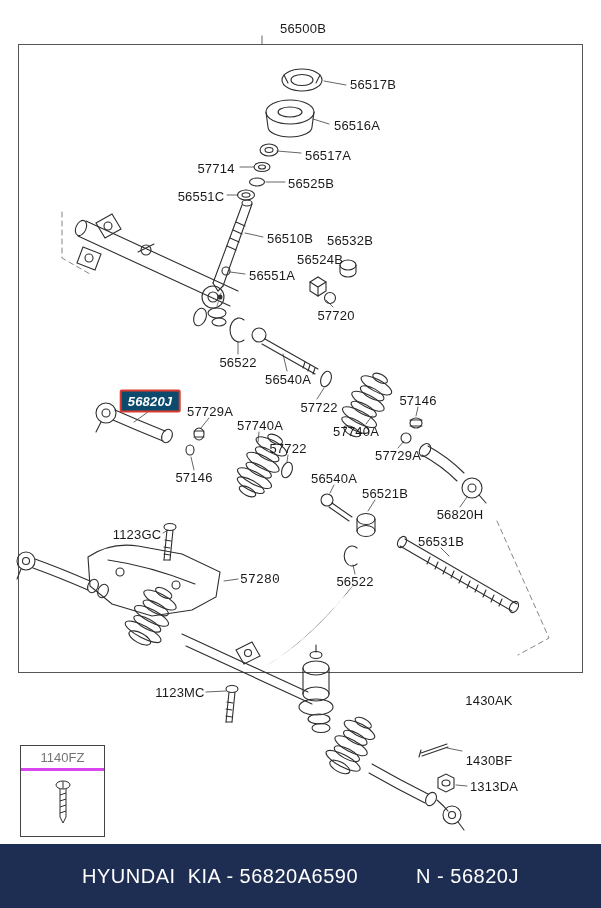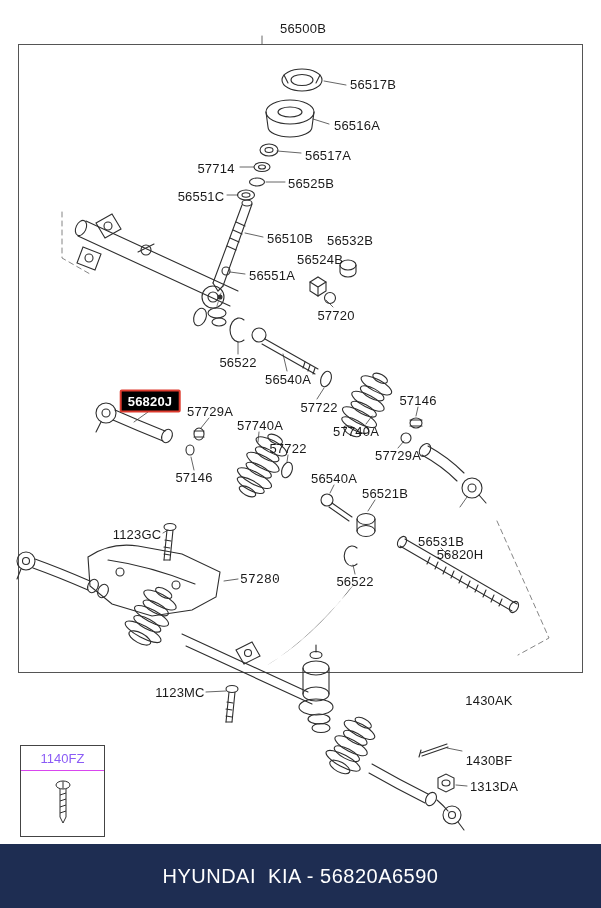--- a/index.html
+++ b/index.html
@@ -16,22 +16,22 @@
     white-space: nowrap; padding: 1px 2px; letter-spacing: 0.2px;
   }
   .part-label.highlight {
     border: 2px solid; border-radius: 2px; font-weight: bold; padding: 3px 6px;
   }
   .inset {
     position: absolute; left: 20px; top: 745px; width: 85px; height: 92px;
     border: 1px solid #444; background: #fff;
   }
   .inset-title {
-    height: 25px; border-bottom: 1px solid #d946ef; display: flex;
-    align-items: center; justify-content: center; font-size: 13px; color: #8b5cf6;
+    height: 25px; border-bottom: 3px solid #d946ef; display: flex;
+    align-items: center; justify-content: center; font-size: 13px; color: #737373;
   }
   .inset-body { height: 64px; display: flex; align-items: center; justify-content: center; }
   .footer {
     position: absolute; left: 0; bottom: 0; width: 601px; height: 64px;
     display: flex; align-items: center; justify-content: center; gap: 58px;
     font-size: 20px; letter-spacing: 0.5px; white-space: pre;
   }
 </style>
 </head>
 <body>
@@ -379,31 +379,31 @@
       <div class="part-label" style="left: 311px; top: 183px;">56525B</div>
       <div class="part-label" style="left: 201px; top: 196px;">56551C</div>
       <div class="part-label" style="left: 290px; top: 238px;">56510B</div>
       <div class="part-label" style="left: 350px; top: 240px;">56532B</div>
       <div class="part-label" style="left: 320px; top: 259px;">56524B</div>
       <div class="part-label" style="left: 272px; top: 275px;">56551A</div>
       <div class="part-label" style="left: 336px; top: 315px;">57720</div>
       <div class="part-label" style="left: 238px; top: 362px;">56522</div>
       <div class="part-label" style="left: 288px; top: 379px;">56540A</div>
       <div class="part-label" style="left: 319px; top: 407px;">57722</div>
-      <div class="part-label highlight" style="left: 150px; top: 401px; background: #000000; border-color: rgb(221, 59, 46); color: rgb(255, 255, 255);">56820J</div>
+      <div class="part-label highlight" style="left: 150px; top: 401px; background: #0c4a6e; border-color: rgb(221, 59, 46); color: rgb(255, 255, 255); font-style: italic;">56820J</div>
       <div class="part-label" style="left: 210px; top: 411px;">57729A</div>
       <div class="part-label" style="left: 260px; top: 425px;">57740A</div>
       <div class="part-label" style="left: 356px; top: 431px;">57740A</div>
       <div class="part-label" style="left: 418px; top: 400px;">57146</div>
       <div class="part-label" style="left: 288px; top: 448px;">57722</div>
       <div class="part-label" style="left: 398px; top: 455px;">57729A</div>
       <div class="part-label" style="left: 194px; top: 477px;">57146</div>
       <div class="part-label" style="left: 334px; top: 478px;">56540A</div>
       <div class="part-label" style="left: 385px; top: 493px;">56521B</div>
-      <div class="part-label" style="left: 460px; top: 514px; margin-top: 40px;">56820H</div>
+      <div class="part-label" style="left: 460px; top: 514px;">56820H</div>
       <div class="part-label" style="left: 441px; top: 541px; text-align: right;">56531B</div>
       <div class="part-label" style="left: 137px; top: 534px;">1123GC</div>
       <div class="part-label" style="left: 260px; top: 579px; font-family: Liberation Mono, monospace;">57280</div>
       <div class="part-label" style="left: 355px; top: 581px;">56522</div>
       <div class="part-label" style="left: 180px; top: 692px;">1123MC</div>
       <div class="part-label" style="left: 489px; top: 700px;">1430AK</div>
       <div class="part-label" style="left: 489px; top: 760px;">1430BF</div>
       <div class="part-label" style="left: 494px; top: 786px;">1313DA</div>
     </div>
 
@@ -419,15 +419,16 @@
           <line x1="8" y1="22" x2="14" y2="20"></line>
           <line x1="8" y1="28" x2="14" y2="26"></line>
           <line x1="8" y1="34" x2="14" y2="32"></line>
         </g>
       </svg>
     </div>
   </div>
 
   <div class="footer" style="background: rgb(30, 45, 82); color: rgb(255, 255, 255);">
     <span>HYUNDAI  KIA - 56820A6590</span>
+    <span>N - 56820J</span>
   </div>
 
 </div>
 
 </body></html>

